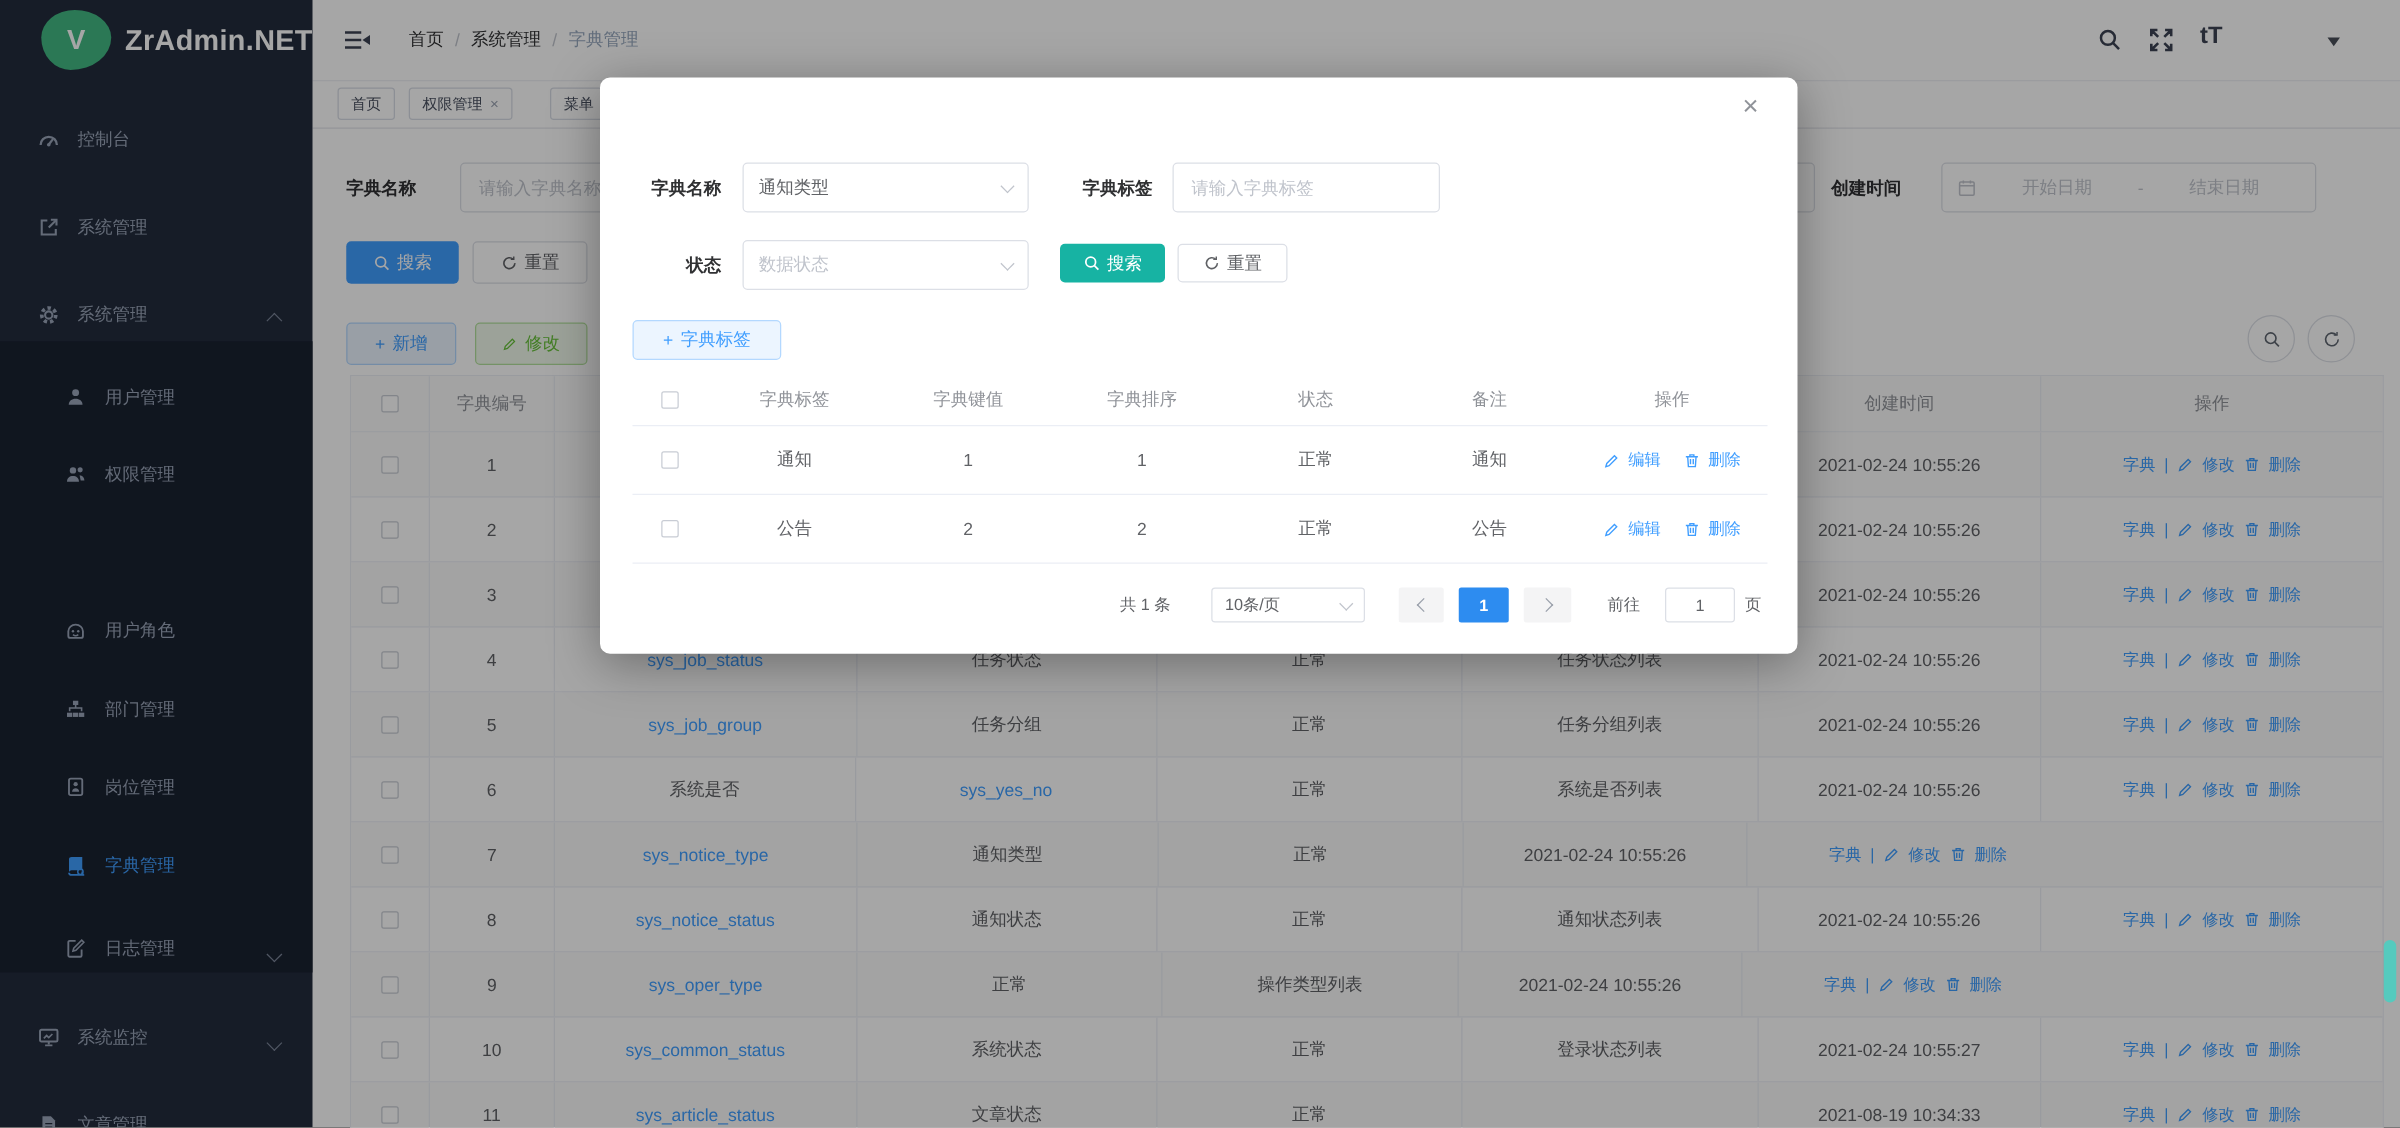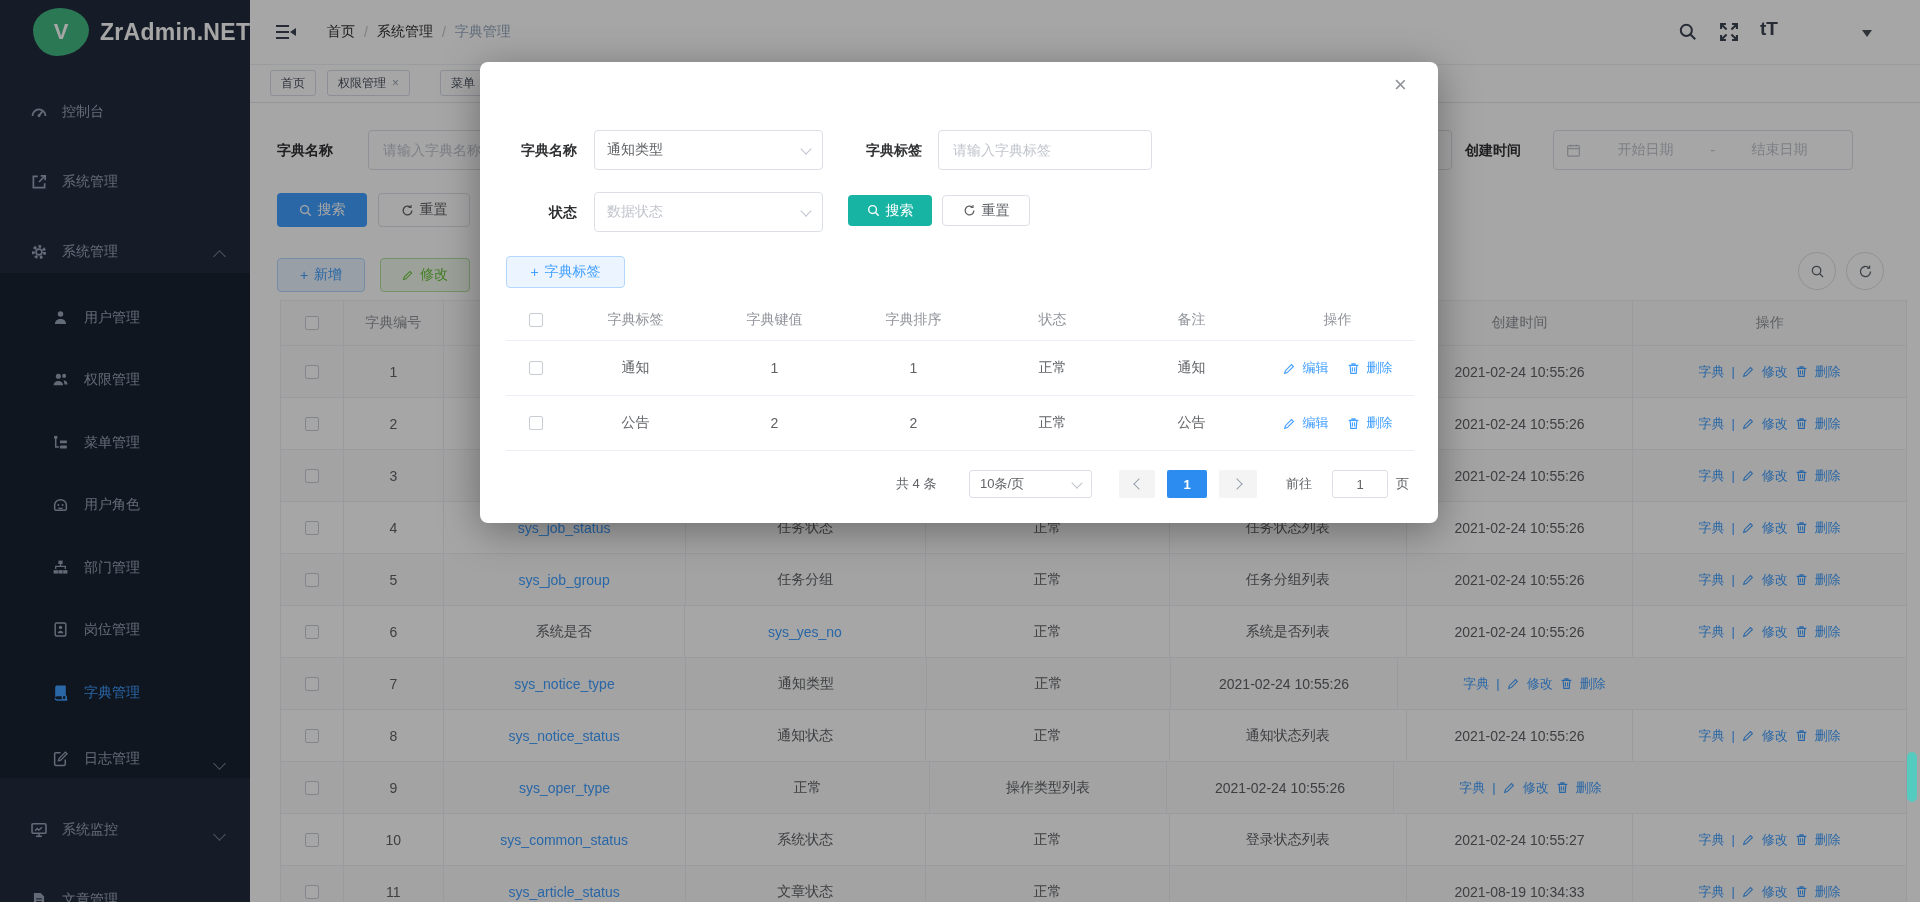--- a/index.html
+++ b/index.html
@@ -147,31 +147,20 @@
         <svg viewBox="0 0 16 16" width="17" height="17">
             <circle cx="6" cy="5" r="2.4" fill="currentColor"></circle>
             <path d="M1.5 13.5c0-2.7 2-4.2 4.5-4.2s4.5 1.5 4.5 4.2z" fill="currentColor"></path>
             <circle cx="11.4" cy="4.6" r="1.9" fill="currentColor"></circle>
             <path d="M11 8.6c2 .2 3.6 1.6 3.6 4h-2.8" fill="currentColor"></path>
           </svg>
       </span>
         <span>权限管理</span>
     </div>
 
-    <div class="nav-item sub" style="top:408px">
-      <span class="ic">
-        <svg viewBox="0 0 16 16" width="17" height="17">
-            <path d="M3.5 3v9.2h3" fill="none" stroke="currentColor" stroke-width="1.4"></path>
-            <rect x="2" y="1.8" width="3" height="2.6" fill="currentColor"></rect>
-            <rect x="7.5" y="6" width="6.5" height="2.8" rx=".4" fill="currentColor"></rect>
-            <rect x="7.5" y="10.8" width="6.5" height="2.8" rx=".4" fill="currentColor"></rect>
-          </svg>
-      </span>
-        <span>菜单管理</span>
-    </div>
 
     <div class="nav-item sub" style="top:470px">
       <span class="ic">
         <svg viewBox="0 0 16 16" width="17" height="17">
             <path d="M2.5 8.5a5.5 5 0 0 1 11 0v3.5a1.5 1.5 0 0 1-1.5 1.5H4a1.5 1.5 0 0 1-1.5-1.5z" fill="none" stroke="currentColor" stroke-width="1.4"></path>
             <circle cx="6" cy="8.5" r=".9" fill="currentColor"></circle>
             <circle cx="10" cy="8.5" r=".9" fill="currentColor"></circle>
             <path d="M6 11c1.2 1 2.8 1 4 0" fill="none" stroke="currentColor" stroke-width="1.1"></path>
           </svg>
       </span>
@@ -750,21 +739,21 @@
             <svg class="mi" viewBox="0 0 14 14" fill="none" stroke="#409eff" stroke-width="1.2">
               <path d="M1.8 3.6h10.4M5.3 3.4V2h3.4v1.4M3.4 3.6l.6 8.6h6l.6-8.6M5.8 5.6v4.6M8.2 5.6v4.6"></path>
             </svg>
             <span class="link">删除</span>
           </div>
         </div>
 
     </div>
 
     <div>
-      <div class="pg" style="left:416px;top:408px">共 4 条</div>
+      <div class="pg" style="left:416px;top:408px">共 1 条</div>
       <div class="pg box" style="left:489px;top:408px;width:123px;padding:0 10px;justify-content:space-between">
         <span>10条/页</span>
           <span class="selchev"></span>
       </div>
       <div class="pg gray" style="left:639px;top:408px;width:36px">
           <span class="arrow l"></span>
         </div>
       <div class="pg active" style="left:687px;top:408px;width:40px">1</div>
       <div class="pg gray" style="left:739px;top:408px;width:38px">
           <span class="arrow r"></span>

